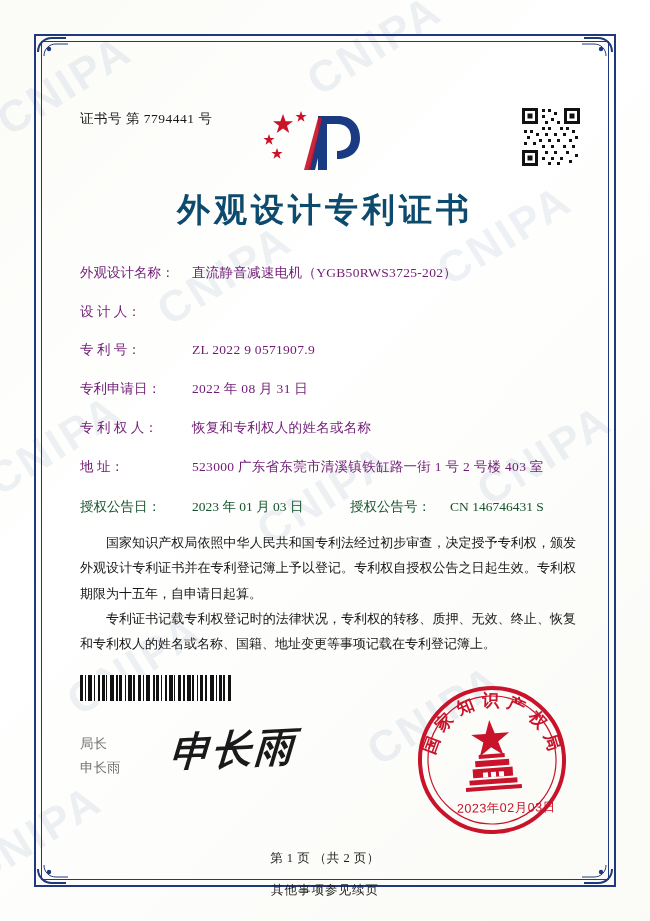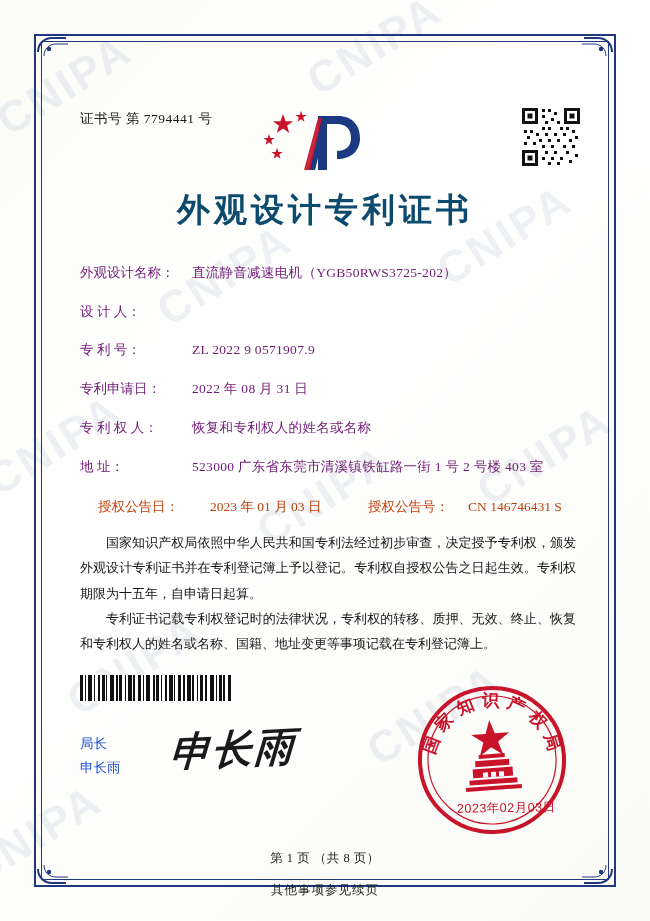--- a/index.html
+++ b/index.html
@@ -152,22 +152,21 @@
   }
   .field-value.addr {
     line-height: 1.3;
   }
 
   .row-split {
     display: flex;
     align-items: baseline;
     margin-bottom: 22.5px;
     font-size: 13.5px;
-    color: #c2410c;
-    justify-content: center;
+    color: #14532d;
   }
   .row-split .half {
     display: flex;
     align-items: baseline;
   }
   .row-split .half.first { width: 270px; }
   .row-split .half .lbl { width: 112px; white-space: nowrap; }
   .row-split .half.second .lbl { width: 100px; white-space: nowrap; }
 
   .paragraphs {
@@ -201,21 +200,21 @@
     background: #111;
     height: 100%;
   }
 
   
   .sig-block {
     position: absolute;
     left: 20px;
     top: 672px;
     font-size: 13.5px;
-    color: #1d4ed8;
+    color: #737373;
     line-height: 1.75;
   }
   .sig-script {
     position: absolute;
     left: 110px;
     top: 662px;
     font-size: 40px;
     font-family: "DejaVu Serif", serif;
     font-style: italic;
     font-weight: 700;
@@ -538,17 +537,17 @@
             <path id="arcTop" d="M 22,84 A 58,58 0 0 1 138,84"></path>
           </defs>
           <text font-family="DejaVu Serif, serif" font-size="17" font-weight="700" fill="#c8132a" letter-spacing="7">
             <textPath href="#arcTop" startOffset="7%">国家知识产权局</textPath>
           </text>
         </g>
       </svg>
     </div>
     <div class="seal-date">2023年02月03日</div>
 
-    <div class="page-num">第 1 页 （共 8 页）</div>
+    <div class="page-num">第 1 页 （共 2 页）</div>
   </div>
 
   <div class="footer-note">其他事项参见续页</div>
 </div>
 
 </body></html>

